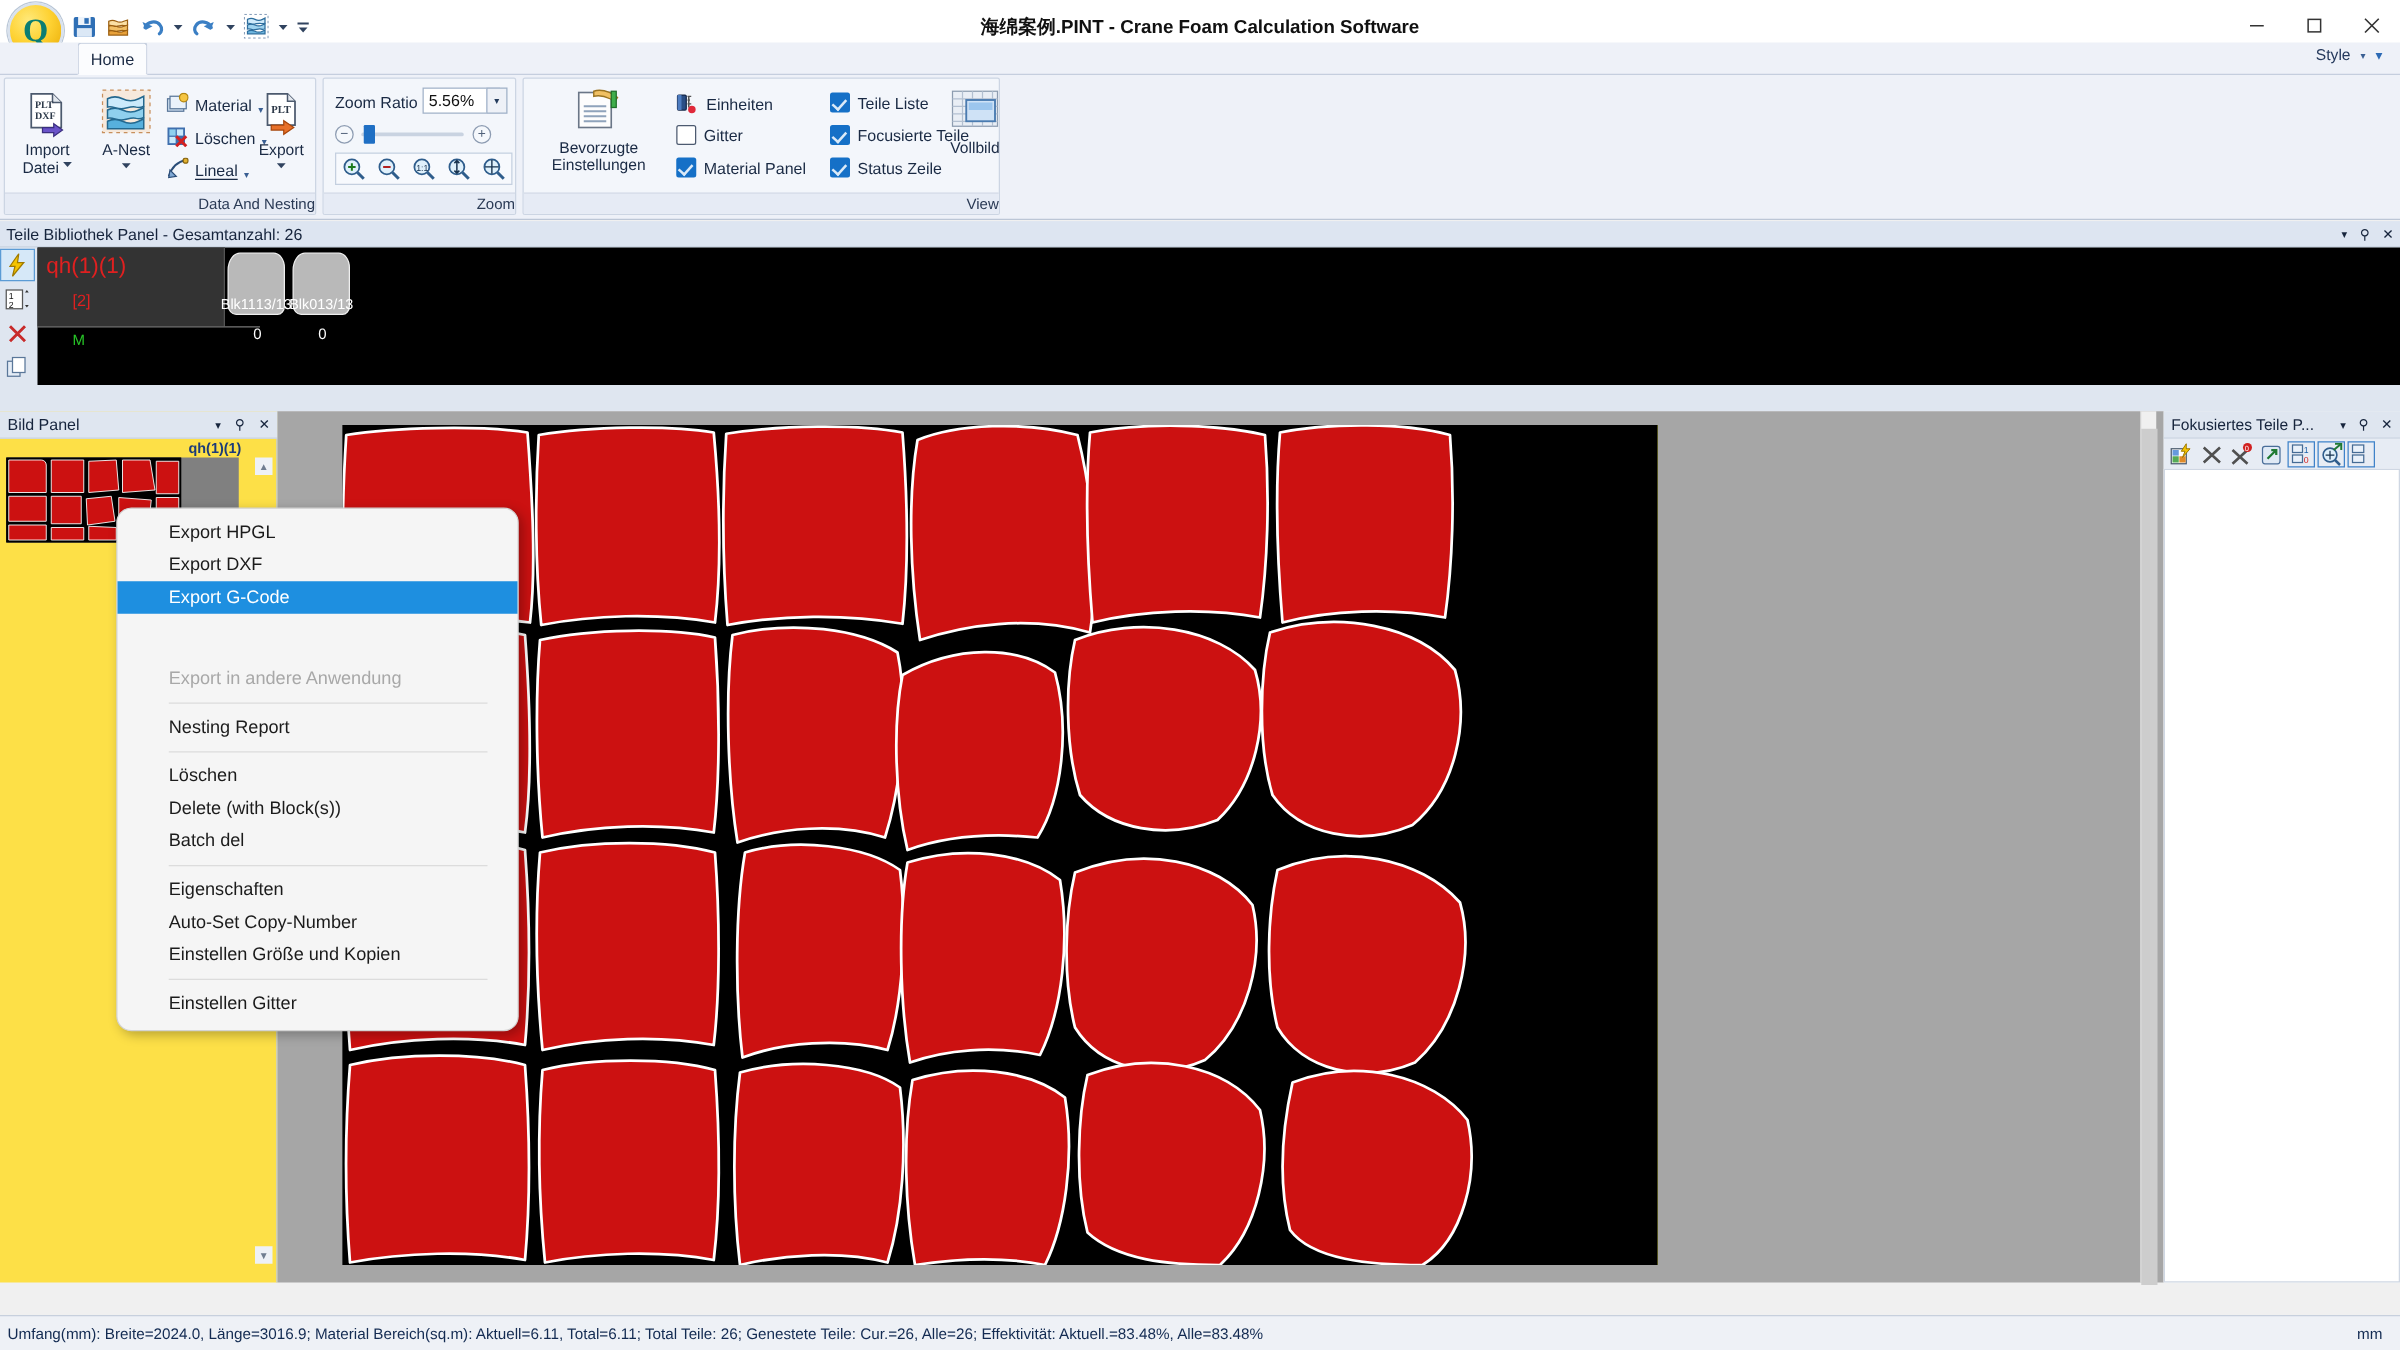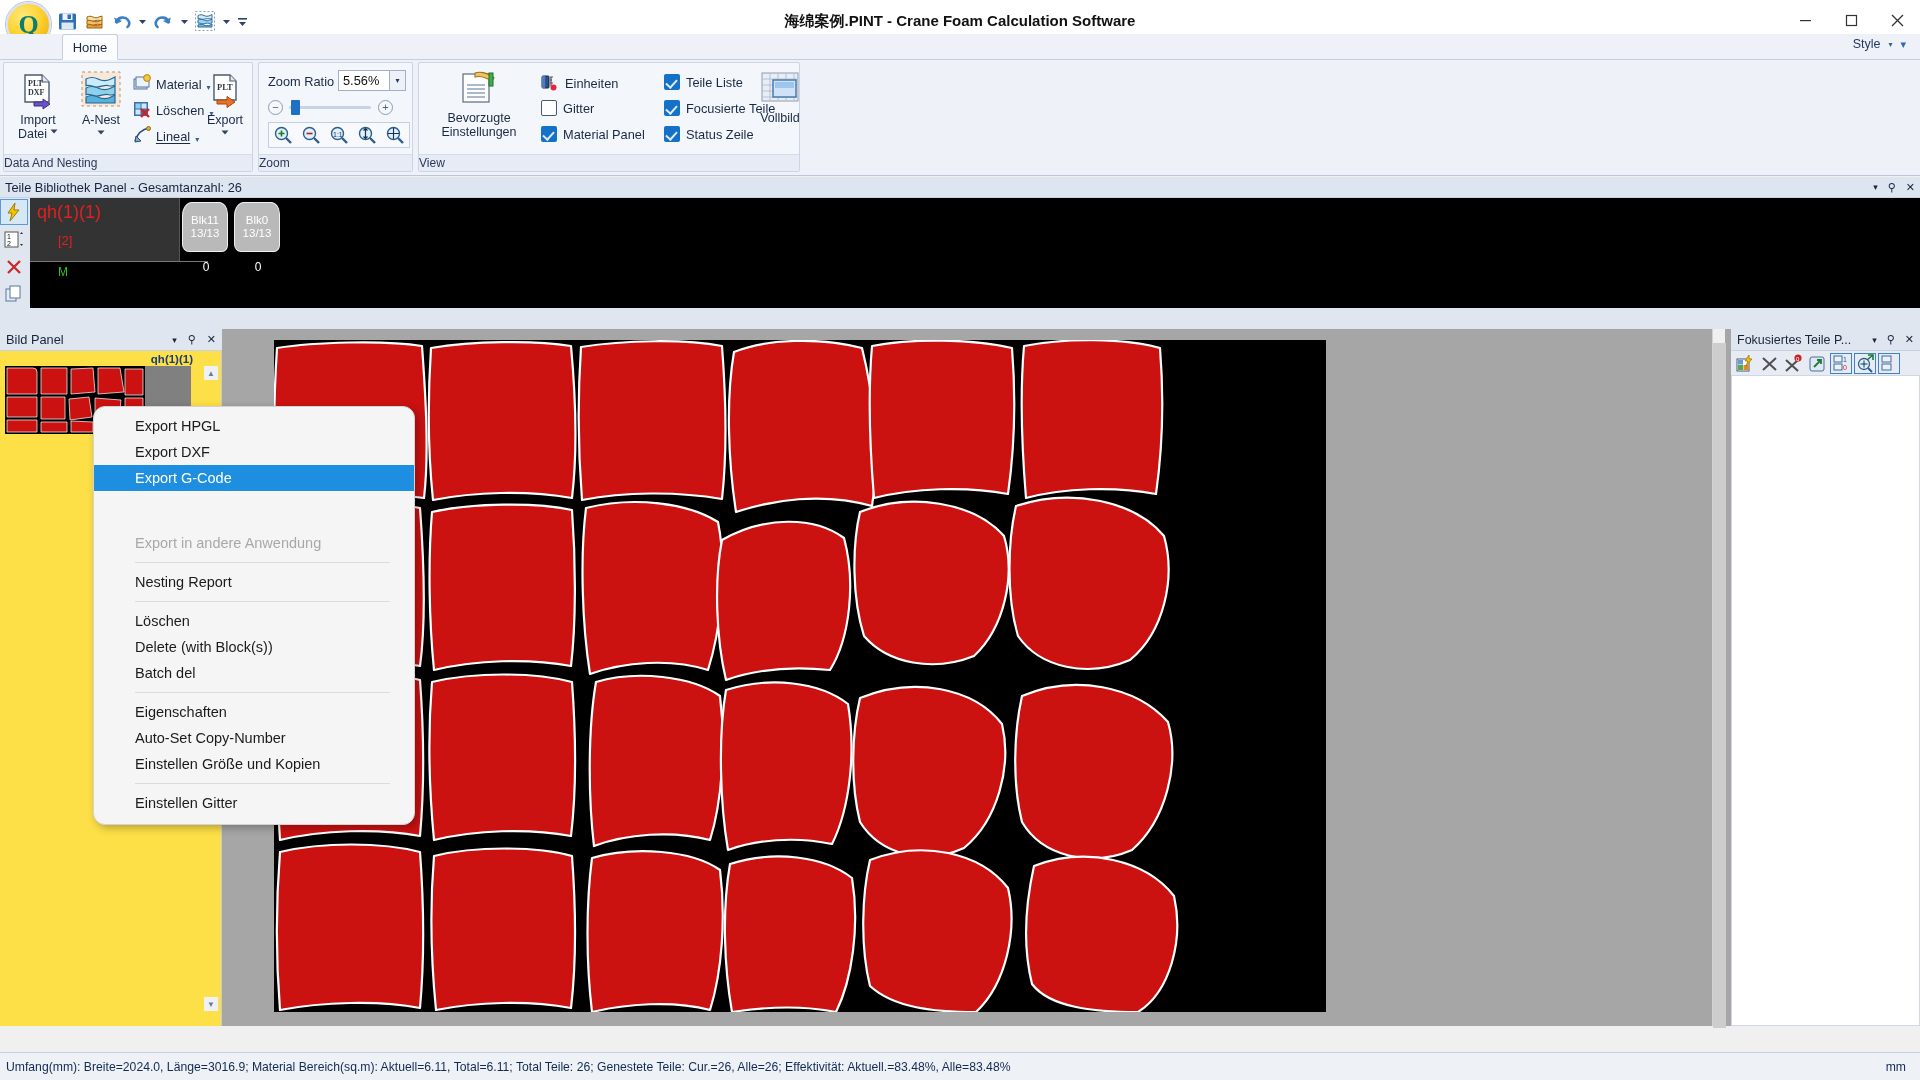--- a/index.html
+++ b/index.html
@@ -73,21 +73,21 @@
     background:#eef1f8;
     border-bottom:1px solid #bcc6d6;
   }
   .rgroup {
     position:absolute; top:2px; height:110px;
     border:1px solid #ccd5e3; background:#f3f6fb;
     border-radius:2px;
   }
   .rgroup .glabel {
     position:absolute; left:0; bottom:0; width:100%; height:17px;
-    text-align:left; font-size:12px; color:#2a3a55;
+    text-align:right; font-size:12px; color:#2a3a55;
     background:#e6ebf5; border-top:1px solid #d5dce8;
     line-height:17px;
   }
   .big-btn {
     position:absolute; display:flex; flex-direction:column; align-items:center;
     width:62px; font-size:12.5px; color:#1a2a44; text-align:center;
   }
   .big-ico { width:40px; height:40px; margin-bottom:2px; }
   .sm-row {
     position:absolute; display:flex; align-items:flex-end; gap:5px;
@@ -152,21 +152,21 @@
   .pcell {
     position:absolute; top:0; width:150px; height:63px; background:#333333;
     border-right:1px solid #555;
   }
   .pcell .pname { position:absolute; left:7px; top:4px; font-size:18px; color:#e02020; }
   .pcell .pqty { position:absolute; left:28px; top:35px; font-size:13px; color:#e02020; }
   .blkchip { position:absolute; top:4px; width:48px; height:52px; }
   .blkchip .bshape {
     width:46px; height:50px; background:#b9b9b9; border:1.5px solid #efefef;
     border-radius:10px 9px 6px 7px/14px 12px 7px 8px;
-    display:flex; flex-direction:column; align-items:center; justify-content:center;
+    display:flex; align-items:flex-end; justify-content:center;
     font-size:11.5px; color:#ffffff; line-height:1.15; text-align:center;
   }
   .blkzero { position:absolute; top:62px; width:48px; text-align:center; font-size:12px; color:#fff; }
   .libdivider { position:absolute; left:30px; top:84px; width:178px; height:1px; background:#777; }
 
   
   .bild {
     position:absolute; left:0; top:329px; width:222px; height:697px;
     background:#fde047; border-right:1px solid #c3ccda;
   }

